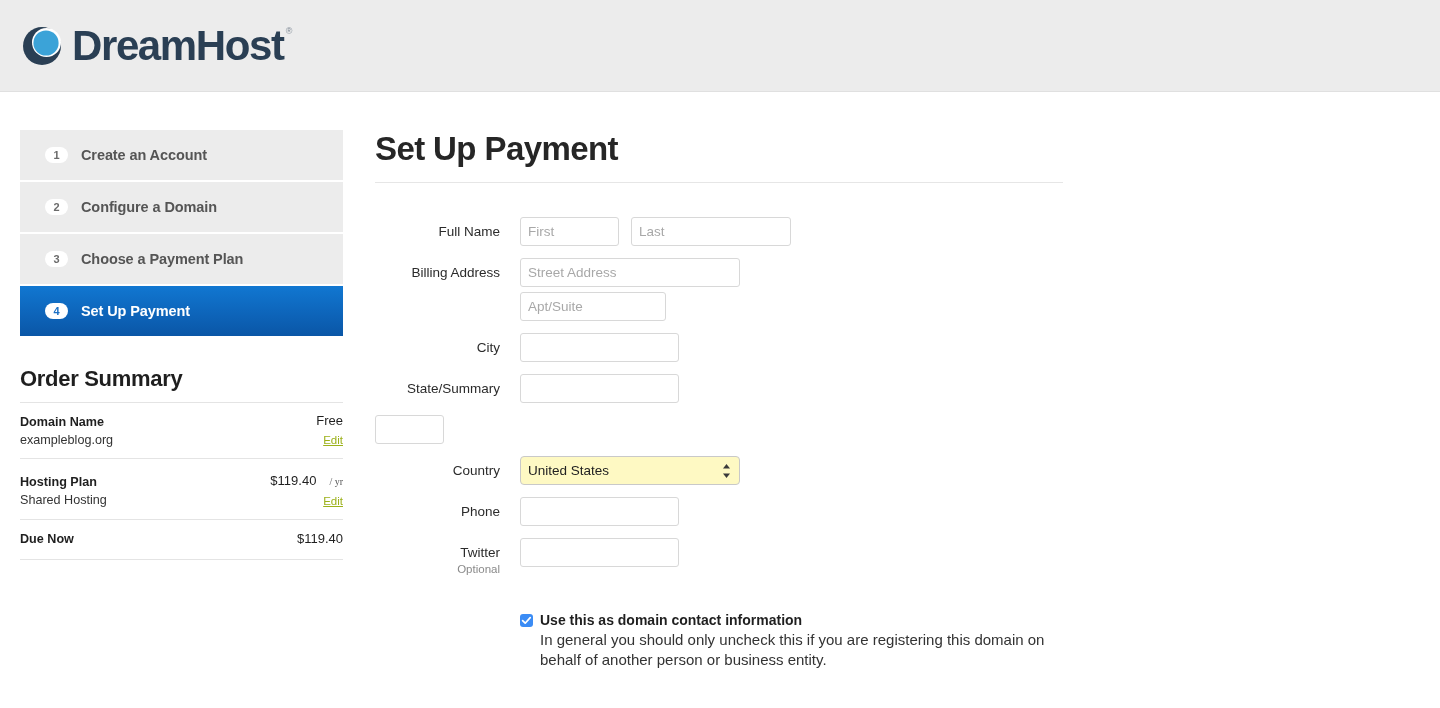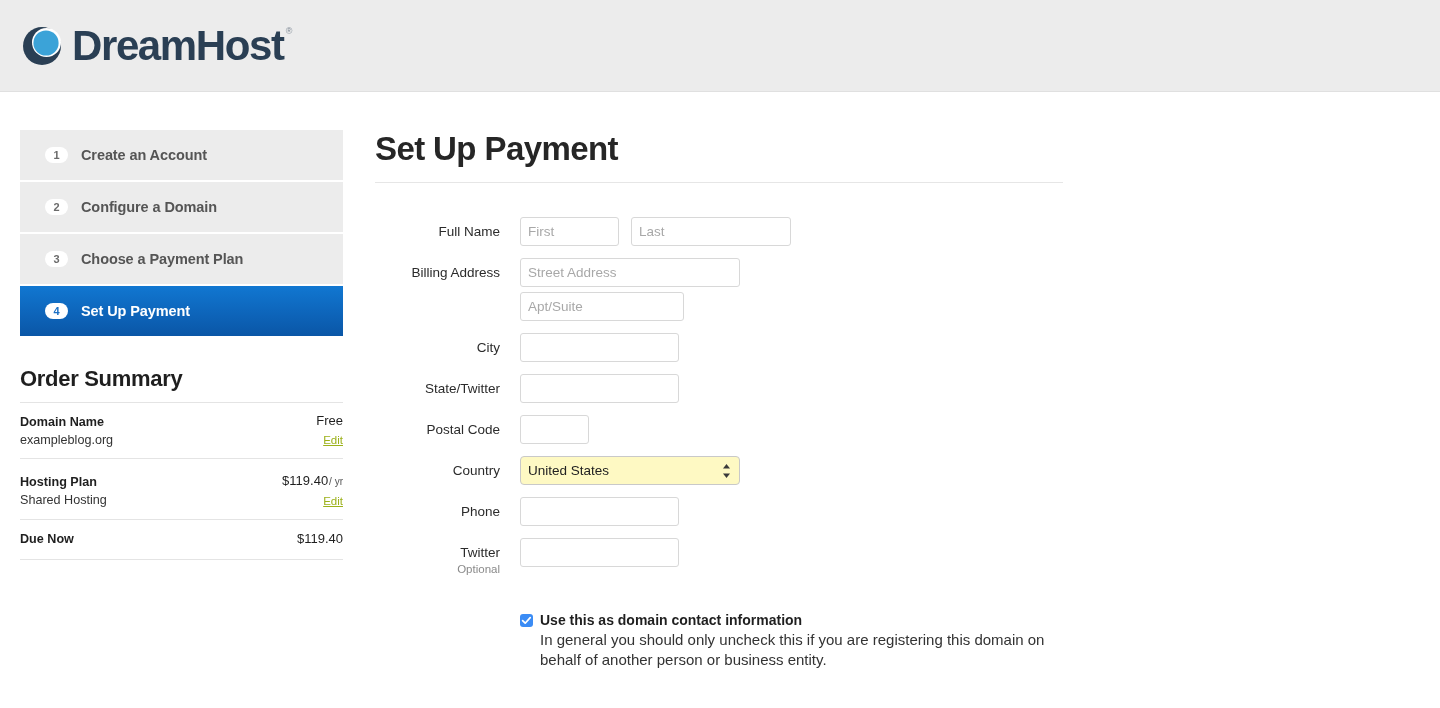--- a/index.html
+++ b/index.html
@@ -110,21 +110,21 @@
   .sum-label-main {
     font-size: 12.6px; font-weight: bold; color: #1f1f1f;
   }
   .sum-label-sub {
     font-size: 12.6px; color: #333333;
   }
   .sum-value-main {
     font-size: 13px; font-weight: normal; color: #1f1f1f;
   }
   .sum-per {
-    font-size: 10px; font-weight: normal; color: #555555; margin-left: 1px;
+    font-size: 10px; font-weight: normal; color: #555555; margin-left: 13px; font-family: Liberation Serif, serif;
   }
   .edit-link {
     font-size: 11.5px;
     color: #9cb11a;
     text-decoration: underline;
     cursor: pointer;
   }
   .summary-row.total { padding: 10px 0 11px 0; }
 
   
@@ -175,21 +175,21 @@
     padding: 0 7px;
     font-size: 13.5px;
     font-family: "Liberation Sans", sans-serif;
     color: #333333;
     outline: none;
   }
   .txt::placeholder { color: #a8a8a8; }
   .w-first { width: 99px; }
   .w-last  { width: 160px; }
   .w-street{ width: 220px; }
-  .w-apt   { width: 164px; }
+  .w-apt   { width: 146px; }
   .w-city  { width: 159px; }
   .w-state { width: 159px; }
   .w-zip   { width: 69px; }
   .w-phone { width: 159px; }
   .w-tw    { width: 159px; }
   .mt5 { margin-top: 5px; }
 
   .select-wrap { position: relative; width: 220px; }
   .sel {
     width: 220px;
@@ -345,26 +345,25 @@
           <input class="txt w-apt mt5" type="text" value="" placeholder="Apt/Suite" style="">
         </div>
       </div>
 
       <div class="form-row">
         <div class="form-label">City</div>
         <input class="txt w-city" type="text" value="" placeholder="" style="">
       </div>
 
       <div class="form-row">
-        <div class="form-label">State/Twitter</div>
+        <div class="form-label">State/Summary</div>
         <input class="txt w-state" type="text" value="" placeholder="" style="">
       </div>
 
       <div class="form-row">
-        <div class="form-label">Postal Code</div>
         <input class="txt w-zip" type="text" value="" placeholder="" style="">
       </div>
 
       <div class="form-row">
         <div class="form-label">Country</div>
         <div class="select-wrap">
           <select class="sel">
             <option>United States</option>
           </select>
           <svg class="sel-arrows" viewBox="0 0 9 16">

